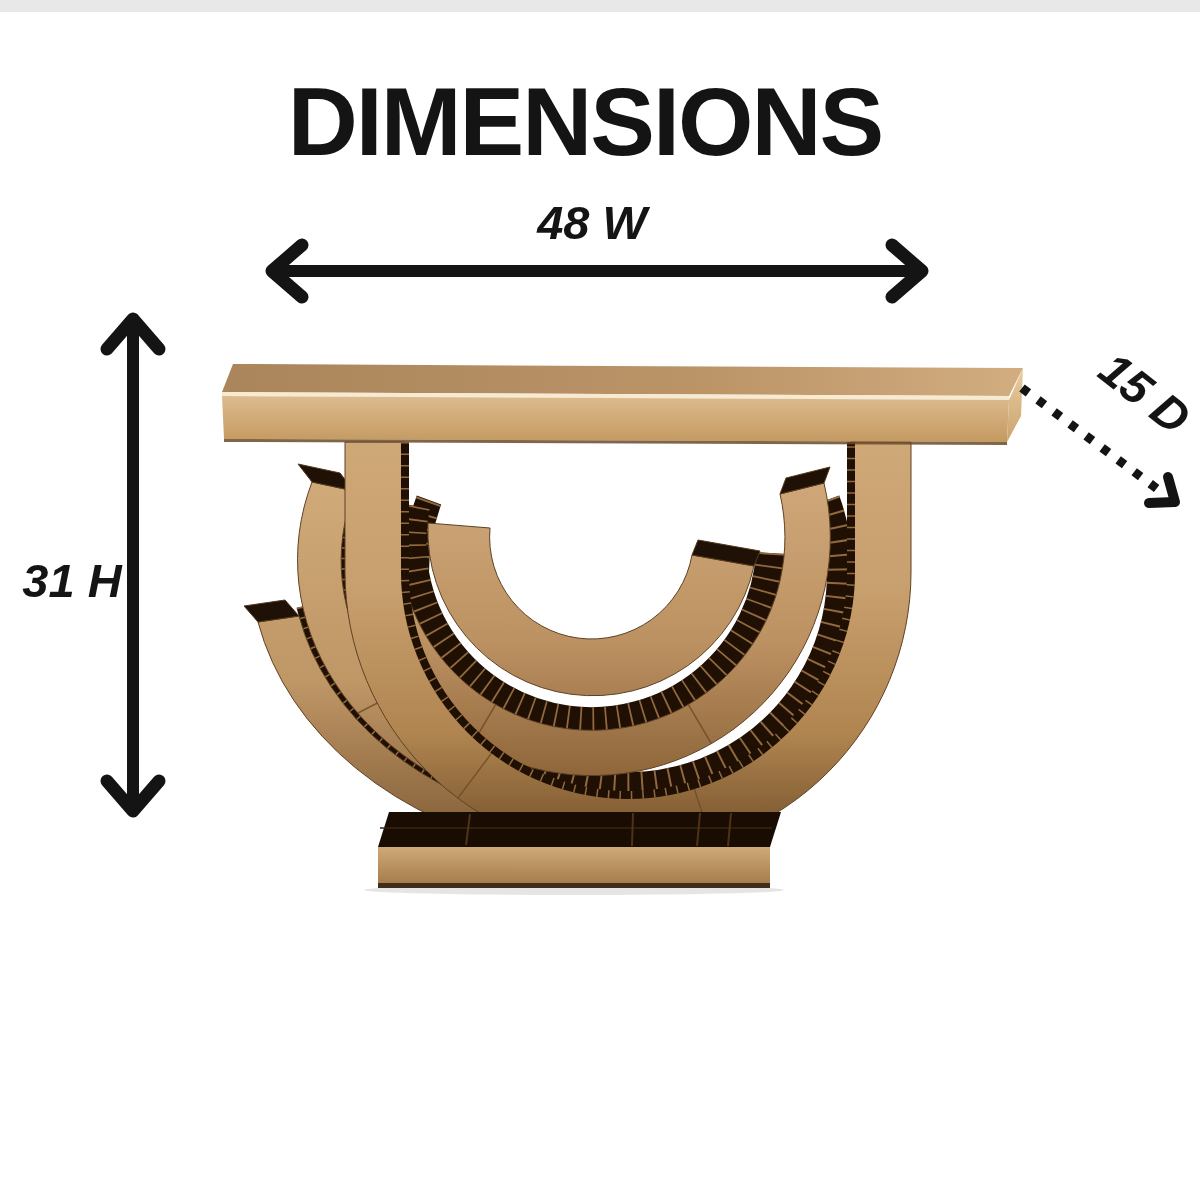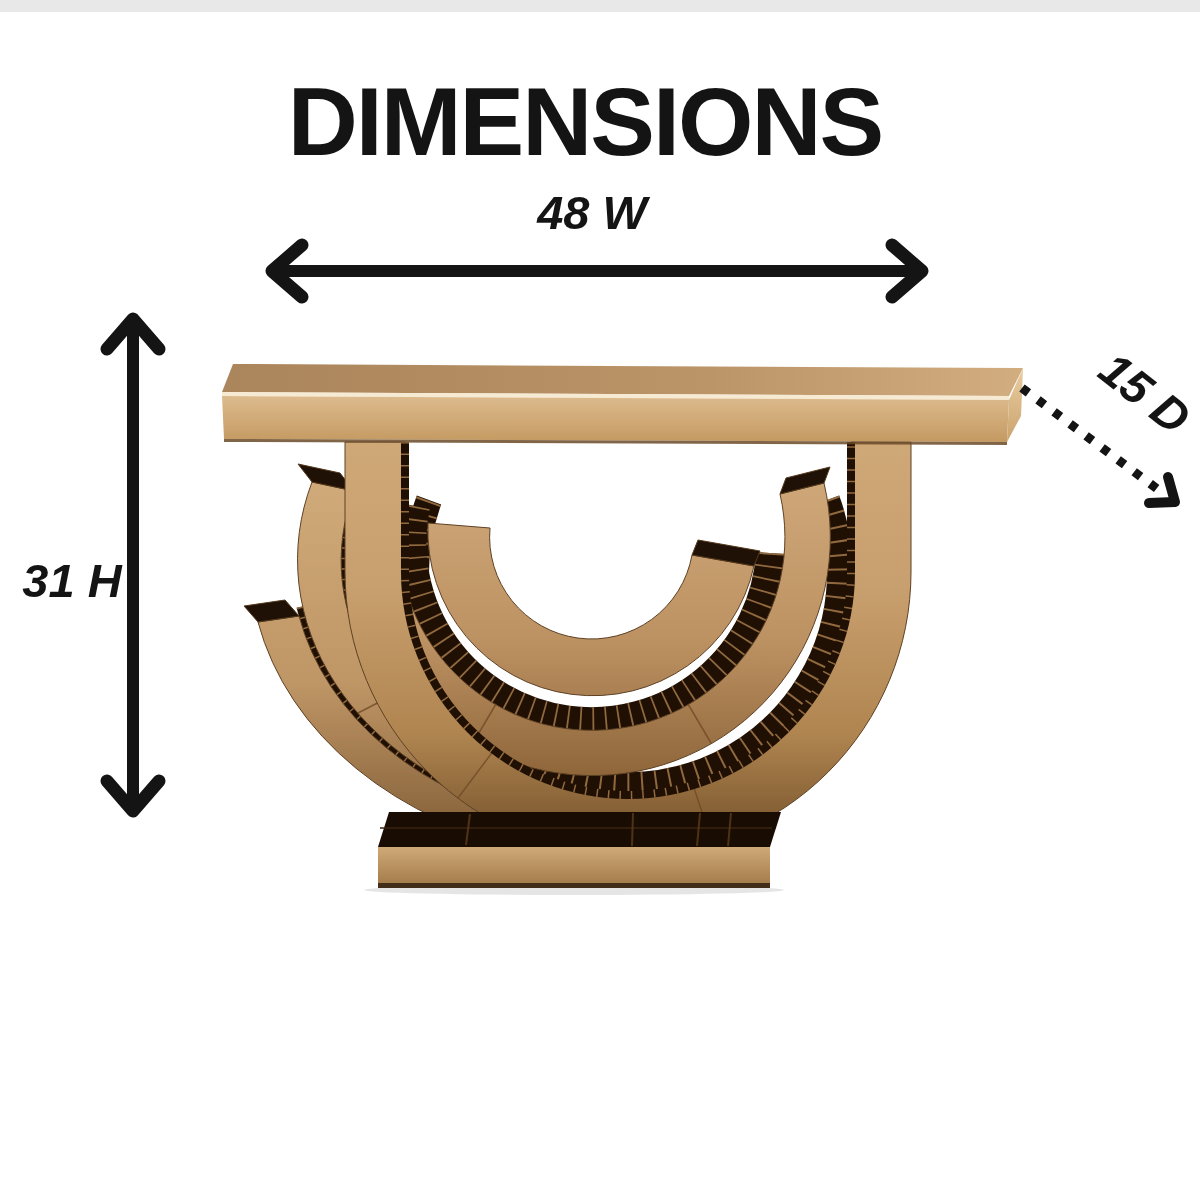--- a/index.html
+++ b/index.html
@@ -19,21 +19,21 @@
   .fig{position:absolute;left:0;top:0;}
   .page-title{
     position:absolute;left:585px;top:54px;transform:translateX(-50%);
     font-size:97px;font-weight:bold;letter-spacing:-2px;white-space:nowrap;
     color:var(--c-ink);
   }
   .dim-label{
     position:absolute;color:var(--c-ink);
     font-style:italic;font-weight:bold;font-size:47px;white-space:nowrap;
   }
-  .dim-label.width{left:592px;top:173px;transform:translateX(-50%);}
+  .dim-label.width{left:592px;top:183px;transform:translateX(-50%);}
   .dim-label.height{left:72px;top:568px;transform:translate(-50%,-50%);}
   .dim-label.depth{left:1145px;top:381px;transform:translate(-50%,-50%) rotate(38deg);}
   .arrow-stroke{stroke:var(--c-ink);fill:none;}
   .cap{fill:var(--c-mirror_dark);stroke:#54391c;stroke-width:1;}
   .seam{stroke:#6e4a26;stroke-width:1.5;opacity:.8;}
   .strip-dark{fill:none;stroke:#201003;}
   .strip-ticks{fill:none;stroke:#a5794a;opacity:.85;}
 </style>
 </head>
 <body>

